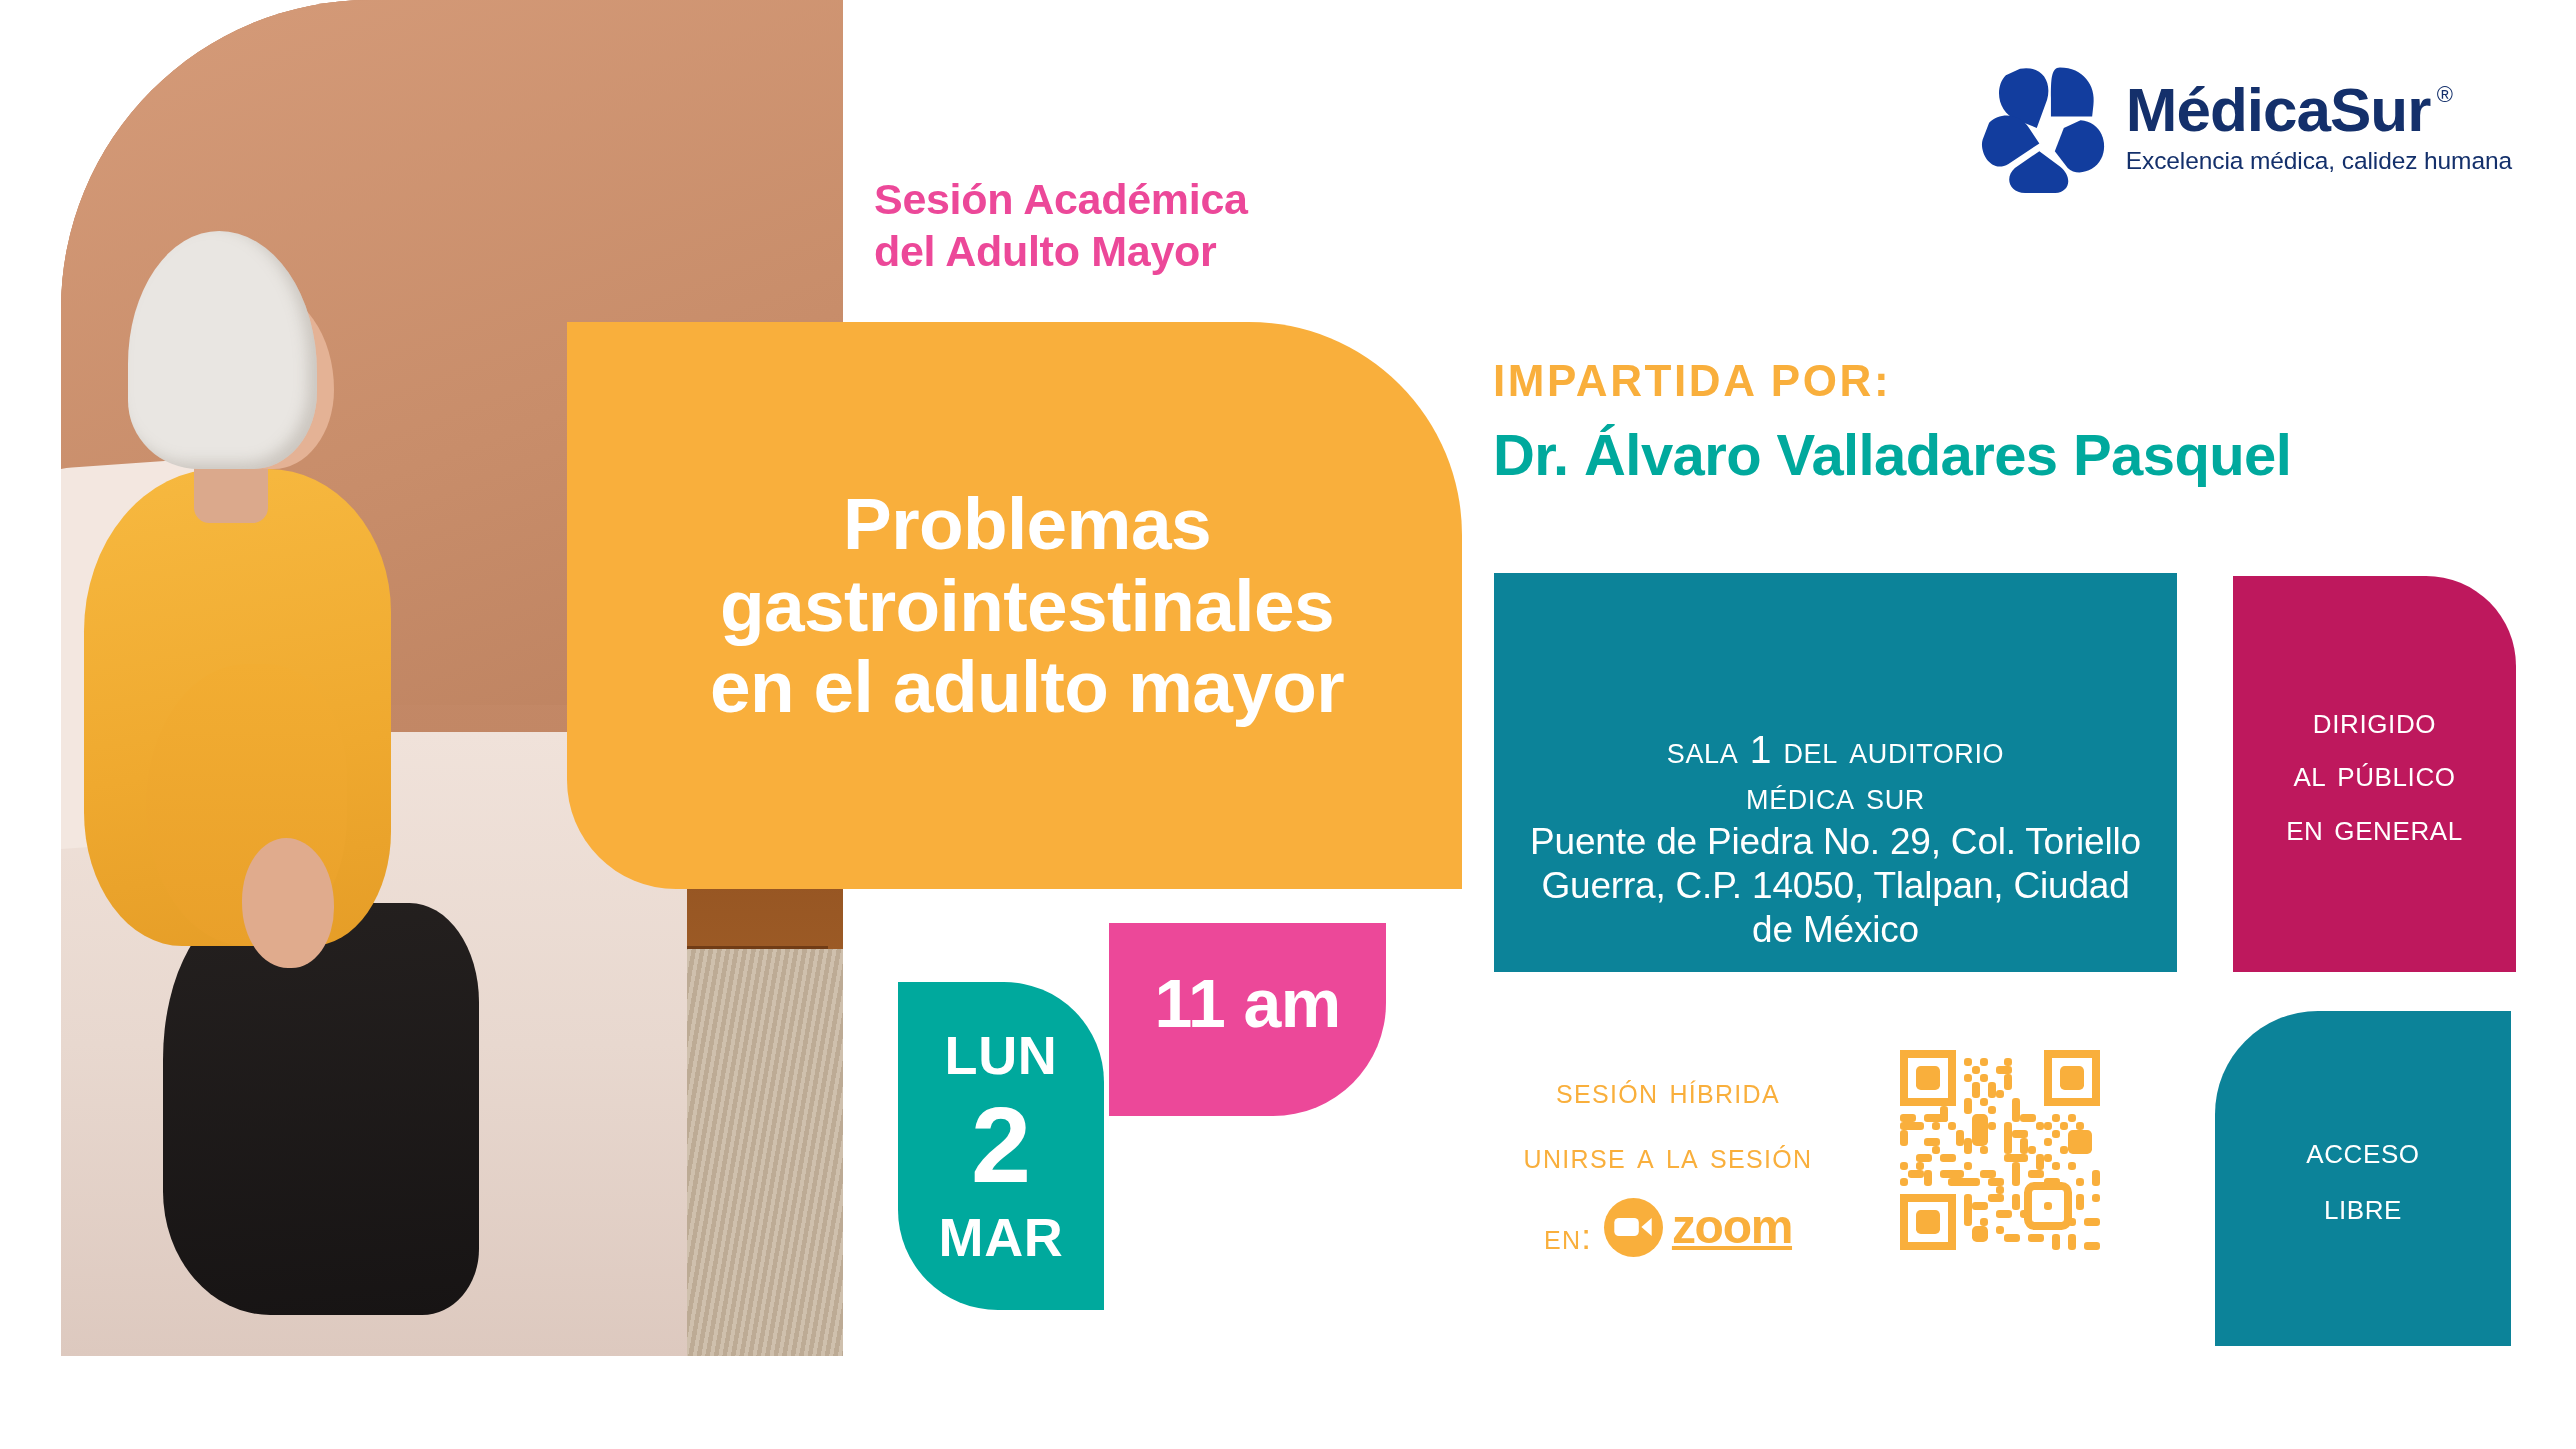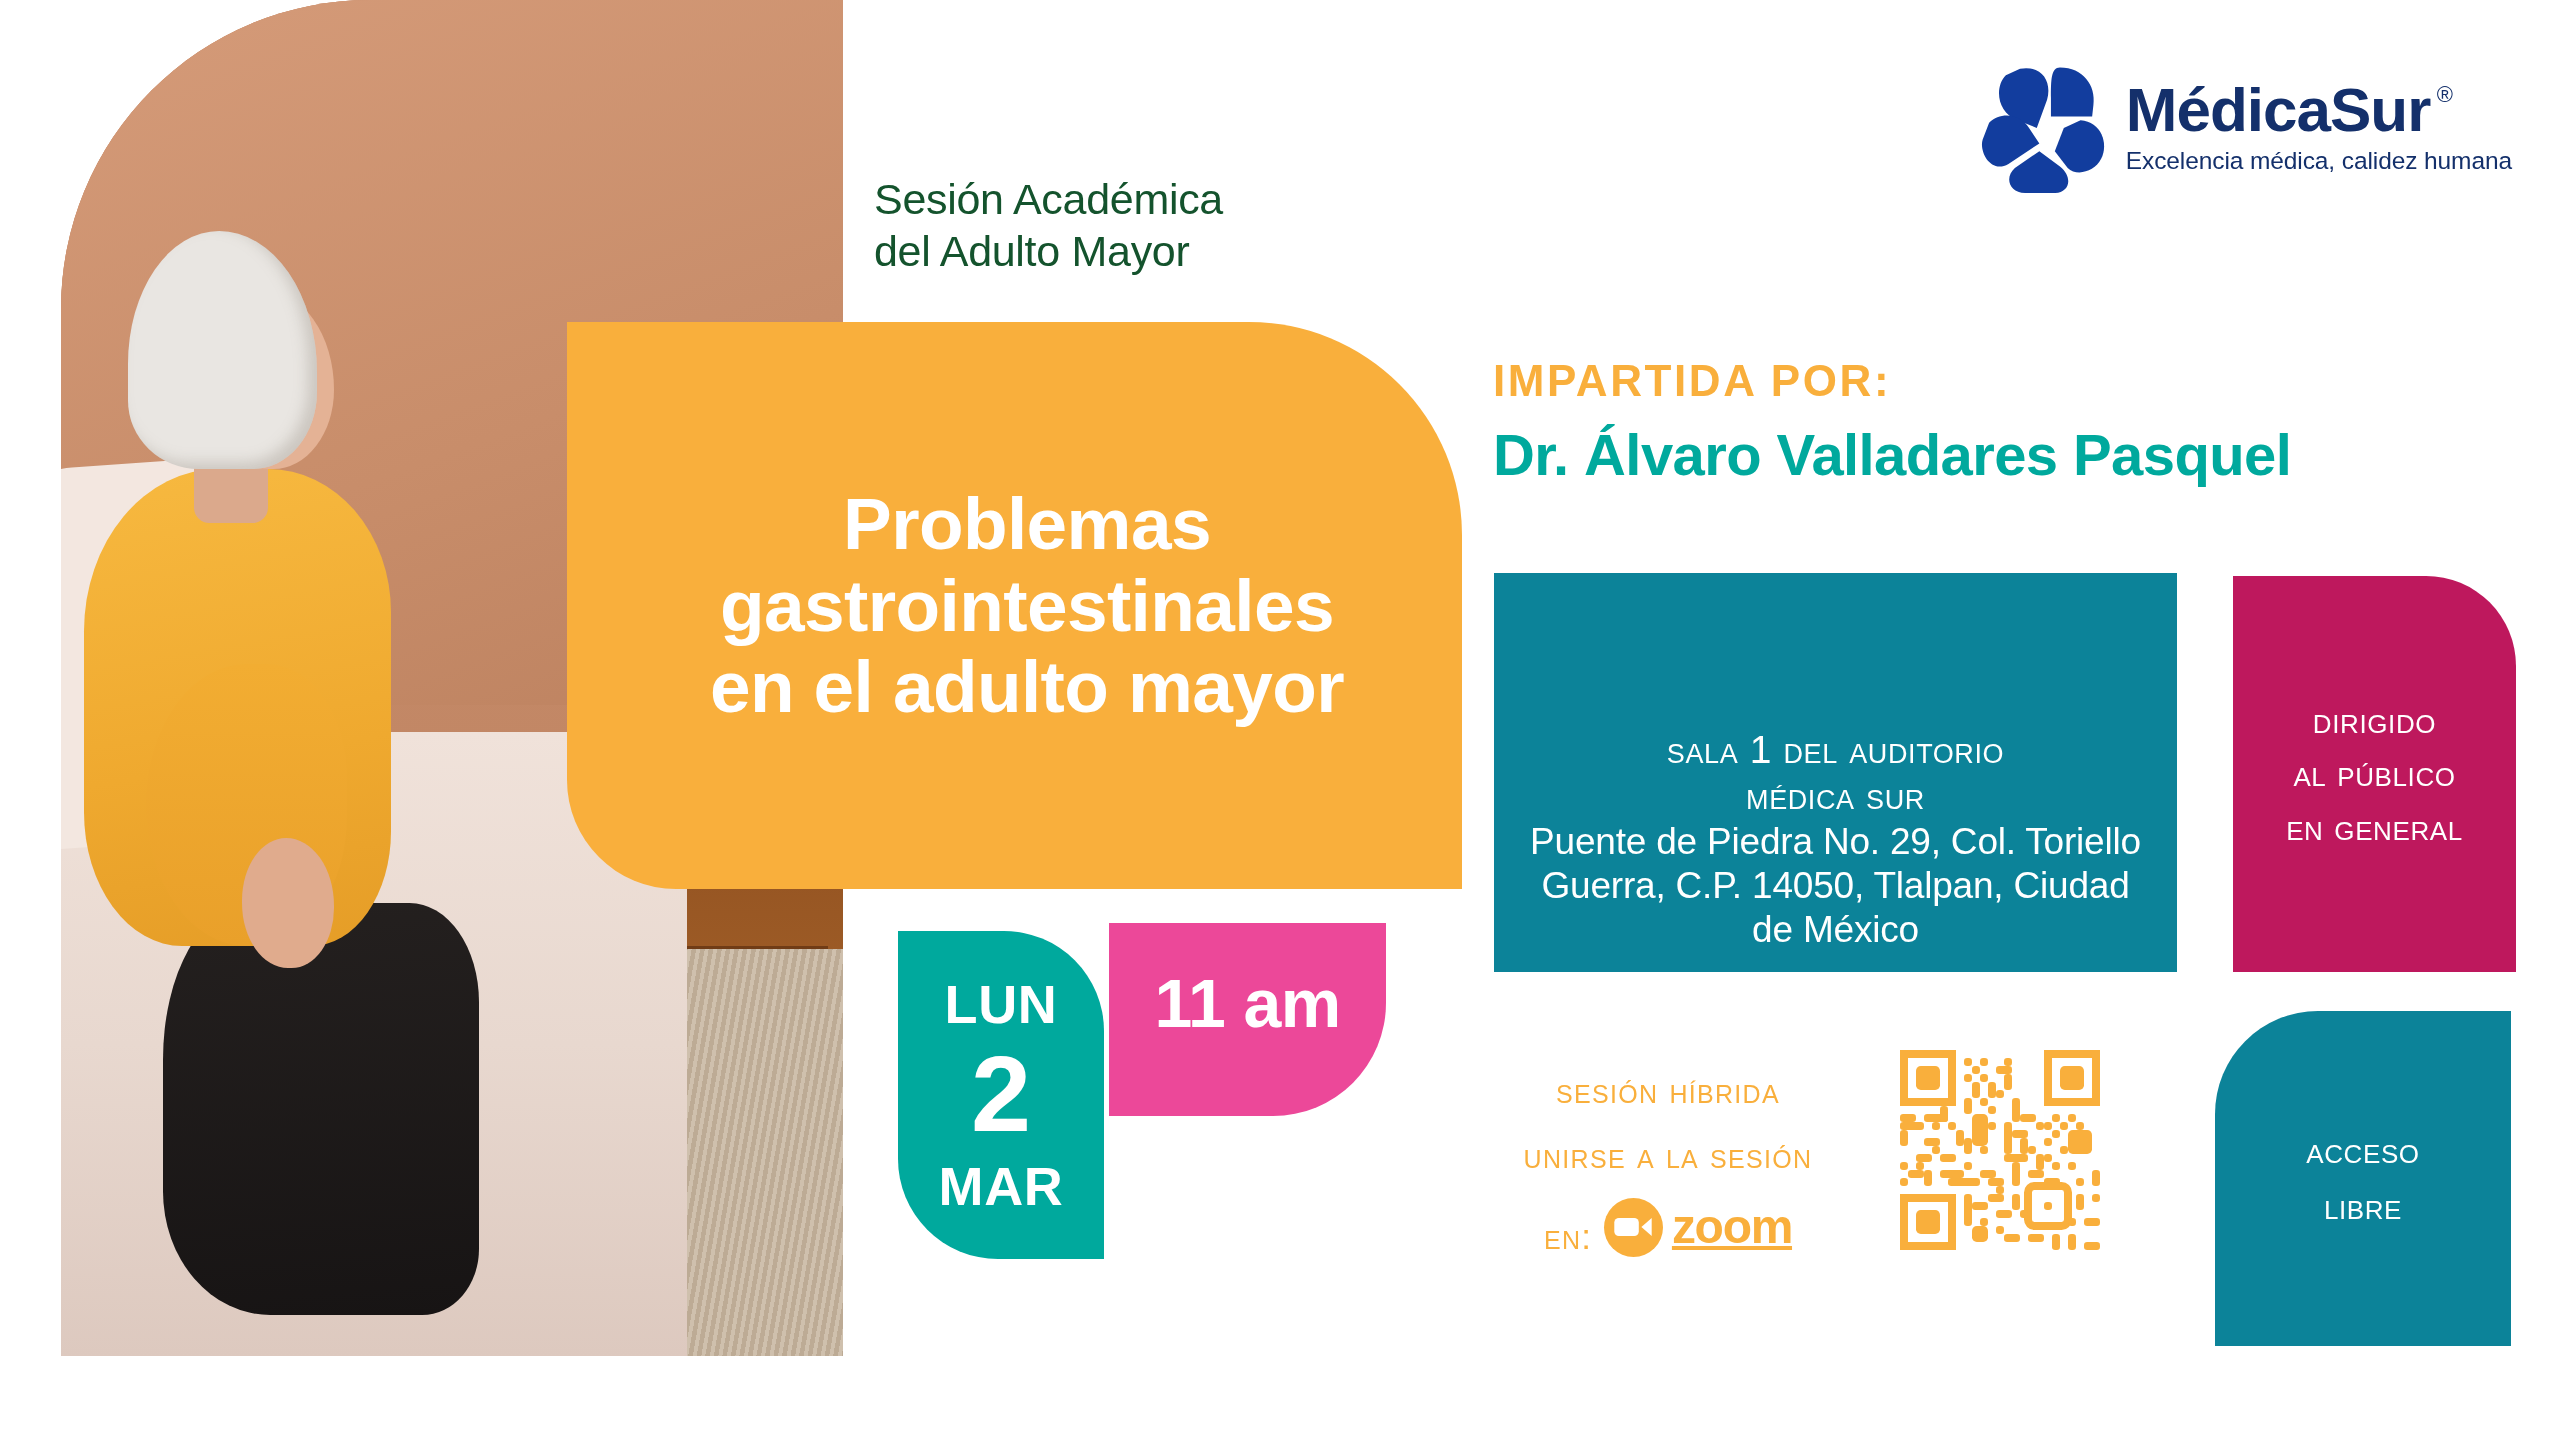--- a/index.html
+++ b/index.html
@@ -104,23 +104,23 @@
   .w-legs {
     position: absolute; left: 18%; top: 62%; width: 72%; height: 38%;
     background: linear-gradient(175deg, #24201f 0%, #171414 100%);
     border-radius: 28% 22% 18% 34% / 38% 24% 16% 30%;
   }
 
   
   .kicker {
     position: absolute; left: 874px; top: 174px;
     width: 580px;
-    color: #14532d;
+    color: #ec4899;
     font-size: 43px;
-    font-weight: normal;
+    font-weight: bold;
     line-height: 1.2;
     letter-spacing: -0.3px;
   }
 
   
   .logo {
     position: absolute; right: 64px; top: 61px;
     display: flex; align-items: center; gap: 16.7px;
   }
   .logo-mark { width: 129px; height: 132px; flex: 0 0 auto; }
@@ -147,21 +147,21 @@
     font-size: 73px;
     font-weight: bold;
     line-height: 1.12;
     text-align: center;
     padding: 0 28px 0 53px;
     letter-spacing: -0.6px;
   }
 
   
   .date-badge {
-    position: absolute; left: 898px; top: 931px;
+    position: absolute; left: 898px; top: 982px;
     width: 206px; height: 328px;
     background: #00a99d;
     border-top-right-radius: 100px;
     border-bottom-left-radius: 100px;
     color: #fff;
     display: flex; flex-direction: column;
     align-items: center; justify-content: center;
     line-height: 1;
   }
   .d-dow  { font-size: 54px; font-weight: bold; letter-spacing: 0.6px; }

